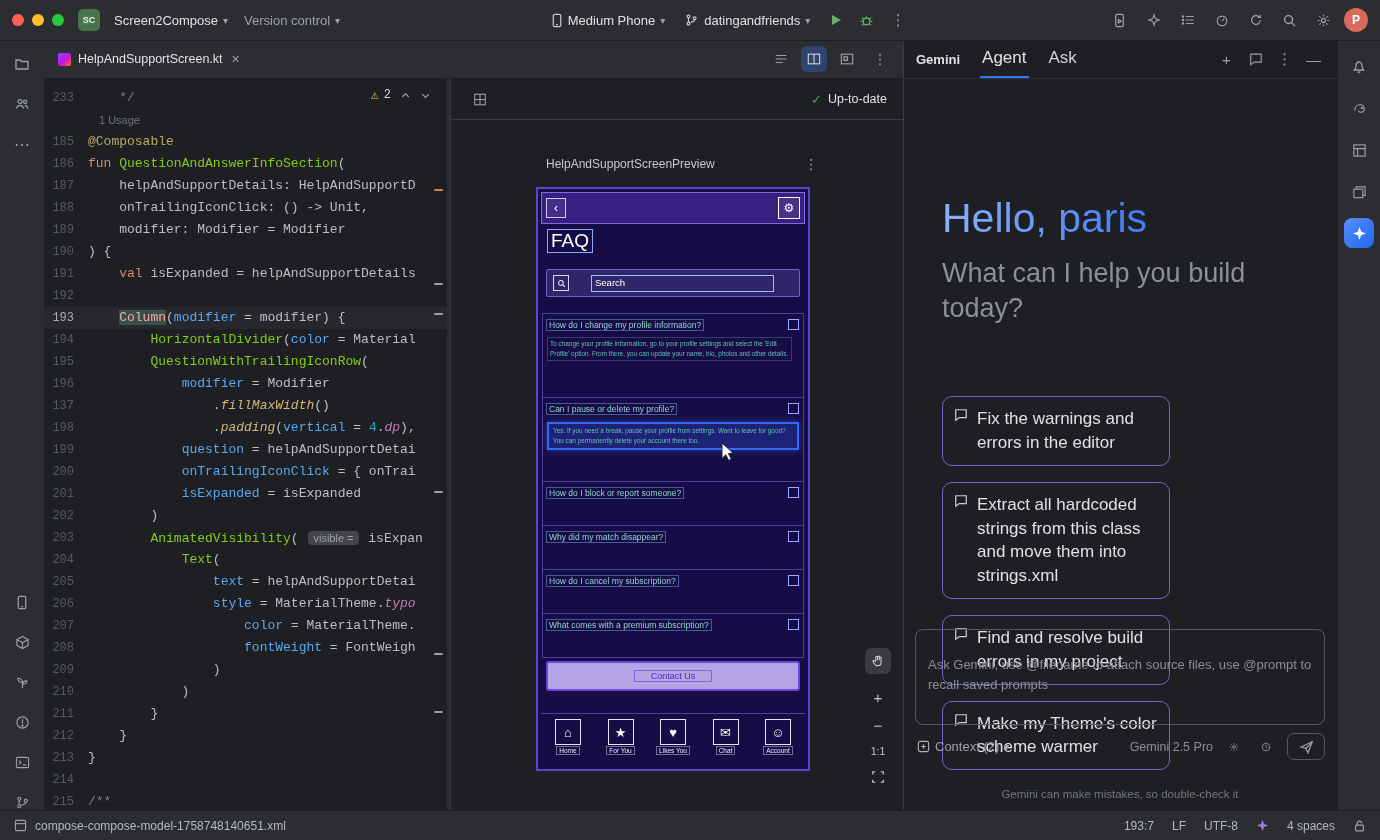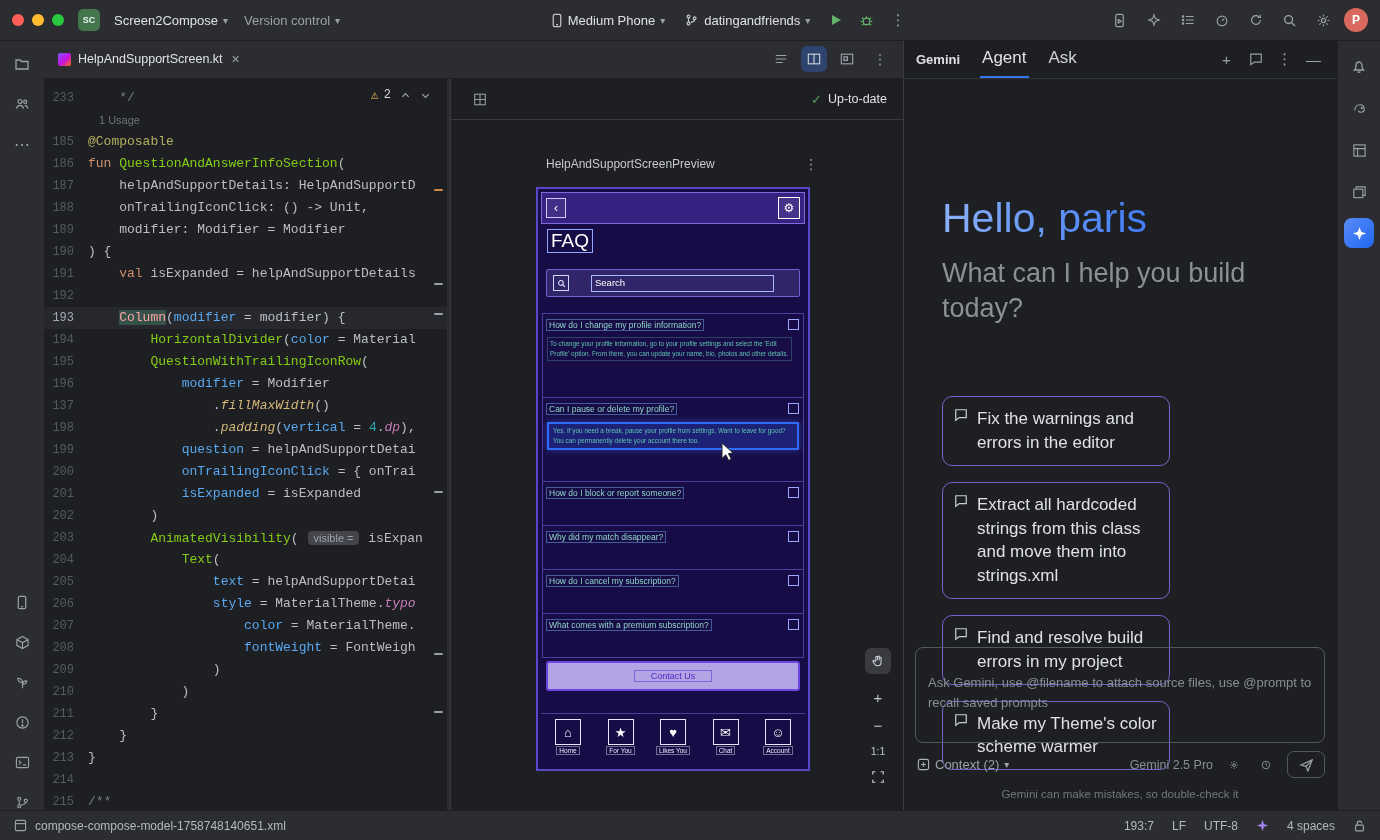--- a/index.html
+++ b/index.html
@@ -148,21 +148,21 @@
           font-size:17px;line-height:1.4;color:#dfe1e5}
   .g-card-icon{position:absolute;left:11px;top:11px}
   .g-bottom{position:absolute;left:11px;right:14px;bottom:10px}
   .g-input{border:1px solid #54575d;border-radius:8px;min-height:44px;padding:25px 12px;font-size:13px;
            color:#8a8e94;line-height:1.5}
   .g-row{display:flex;align-items:center;margin-top:8px;gap:10px;color:#aeb2b8;font-size:12.5px}
   .g-row .grow{flex:1}
   .g-model{color:#8a8e94}
   .g-send{width:38px;height:27px;border:1px solid #54575d;border-radius:7px;background:none;
           display:flex;align-items:center;justify-content:center}
-  .g-disclaimer{text-align:center;color:#72767d;font-size:11.5px;margin-top:10px}
+  .g-disclaimer{text-align:center;color:#72767d;font-size:11.5px;margin-top:28px}
 
   
   .statusbar{position:absolute;left:0;top:810px;width:1380px;height:30px;background:#2b2d30;
              border-top:1px solid #1e1f22;display:flex;align-items:center;font-size:12px;
              color:#b4b8bf;padding:0 14px;box-sizing:border-box}
   .sb-left{display:flex;align-items:center;gap:8px}
   .sb-right{margin-left:auto;display:flex;align-items:center;gap:18px}
 </style>
 </head>
 <body>

